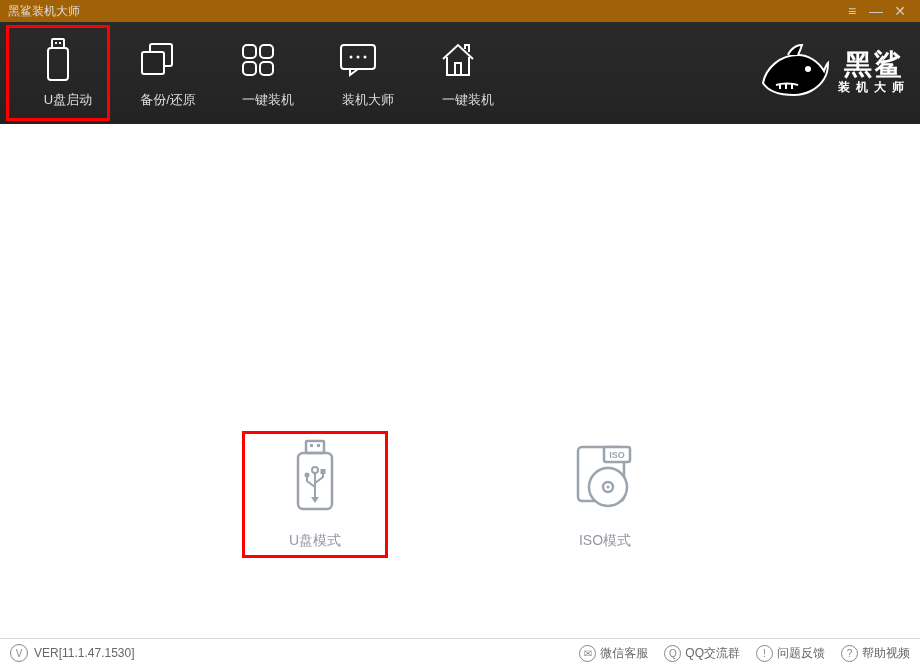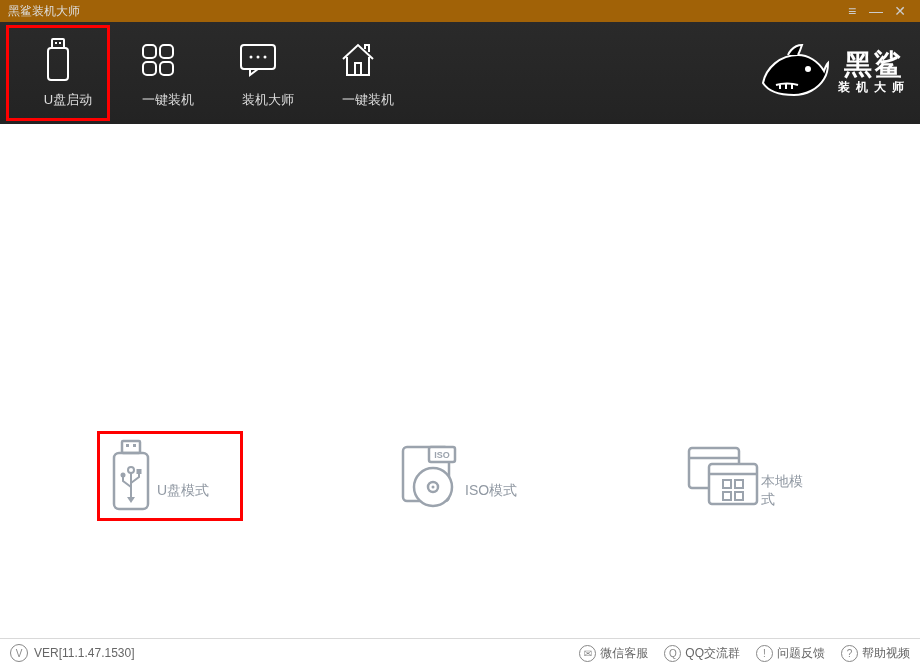--- a/index.html
+++ b/index.html
@@ -109,33 +109,33 @@
     top: 315px;
     left: 0;
     right: 0;
     display: flex;
     justify-content: center;
     gap: 160px;
   }
   .mode-item {
     width: 130px;
     display: flex;
-    flex-direction: row;
+    flex-direction: column;
     align-items: center;
     color: #9199a3;
     font-size: 14px;
   }
   .mode-item .mode-icon {
     height: 74px;
     display: flex;
     align-items: center;
     justify-content: center;
   }
   .mode-item .mode-label {
-    margin-top: 30px;
+    margin-top: 19px;
   }
   .mode-item.selected-mode {
     position: relative;
   }
   .mode-item.selected-mode::after {
     content: "";
     position: absolute;
     left: -8px;
     top: -8px;
     right: -8px;
@@ -208,20 +208,29 @@
           <rect x="9" y="1" width="12" height="9" rx="1" fill="none" stroke="#fff" stroke-width="2"></rect>
           <rect x="12" y="4" width="2" height="2" fill="#fff"></rect>
           <rect x="16" y="4" width="2" height="2" fill="#fff"></rect>
           <rect x="5" y="10" width="20" height="32" rx="3" fill="none" stroke="#fff" stroke-width="2"></rect>
         </svg>
       </div>
       <span class="label">U盘启动</span>
     </div>
 
 
+    <div class="nav-item">
+      <div class="icon-wrap">
+        <svg width="40" height="40" viewBox="0 0 40 40">
+          <rect x="12" y="4" width="22" height="22" rx="2" fill="none" stroke="#fff" stroke-width="2"></rect>
+          <rect x="4" y="12" width="22" height="22" rx="2" fill="#242424" stroke="#fff" stroke-width="2"></rect>
+        </svg>
+      </div>
+      <span class="label">备份/还原</span>
+    </div>
 
     <div class="nav-item">
       <div class="icon-wrap">
         <svg width="36" height="36" viewBox="0 0 36 36">
           <rect x="3" y="3" width="13" height="13" rx="4" fill="none" stroke="#fff" stroke-width="2"></rect>
           <rect x="20" y="3" width="13" height="13" rx="4" fill="none" stroke="#fff" stroke-width="2"></rect>
           <rect x="3" y="20" width="13" height="13" rx="4" fill="none" stroke="#fff" stroke-width="2"></rect>
           <rect x="20" y="20" width="13" height="13" rx="4" fill="none" stroke="#fff" stroke-width="2"></rect>
         </svg>
       </div>
@@ -299,35 +308,20 @@
             <rect x="34" y="6" width="26" height="15" rx="2" fill="#fff" stroke="#9ba3ad" stroke-width="2.5"></rect>
             <text x="47" y="17" text-anchor="middle" font-size="9" fill="#9ba3ad" font-family="Arial" font-weight="600">ISO</text>
             <circle cx="38" cy="46" r="19" fill="#fff" stroke="#9ba3ad" stroke-width="2.5"></circle>
             <circle cx="38" cy="46" r="5" fill="none" stroke="#9ba3ad" stroke-width="2.5"></circle>
             <circle cx="38" cy="46" r="1.5" fill="#9ba3ad"></circle>
           </svg>
         </div>
         <span class="mode-label">ISO模式</span>
       </div>
 
-      <div class="mode-item">
-        <div class="mode-icon">
-          <svg width="76" height="64" viewBox="0 0 76 64">
-            <rect x="4" y="4" width="50" height="40" rx="3" fill="none" stroke="#9ba3ad" stroke-width="2.5"></rect>
-            <line x1="4" y1="14" x2="54" y2="14" stroke="#9ba3ad" stroke-width="2.5"></line>
-            <rect x="24" y="20" width="48" height="40" rx="3" fill="#fff" stroke="#9ba3ad" stroke-width="2.5"></rect>
-            <line x1="24" y1="30" x2="72" y2="30" stroke="#9ba3ad" stroke-width="2.5"></line>
-            <rect x="38" y="36" width="8" height="8" fill="none" stroke="#9ba3ad" stroke-width="2"></rect>
-            <rect x="50" y="36" width="8" height="8" fill="none" stroke="#9ba3ad" stroke-width="2"></rect>
-            <rect x="38" y="48" width="8" height="8" fill="none" stroke="#9ba3ad" stroke-width="2"></rect>
-            <rect x="50" y="48" width="8" height="8" fill="none" stroke="#9ba3ad" stroke-width="2"></rect>
-          </svg>
-        </div>
-        <span class="mode-label">本地模式</span>
-      </div>
 
     </div>
   </div>
 
   <div class="footer">
     <span class="ver-icon">V</span>
     <span>VER[11.1.47.1530]</span>
     <span class="spacer"></span>
 
     <span class="flink">

